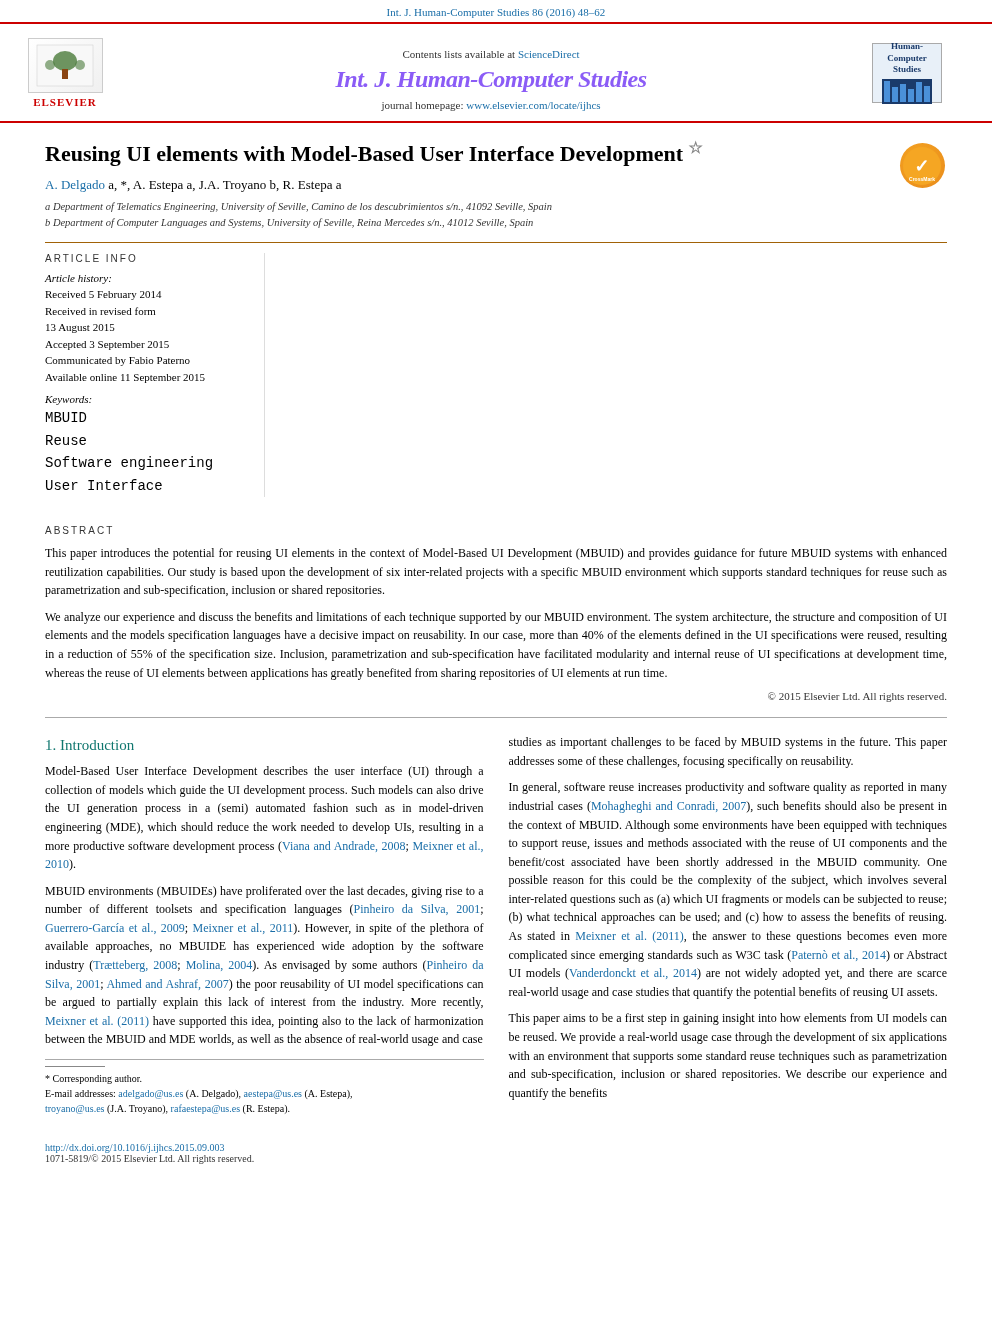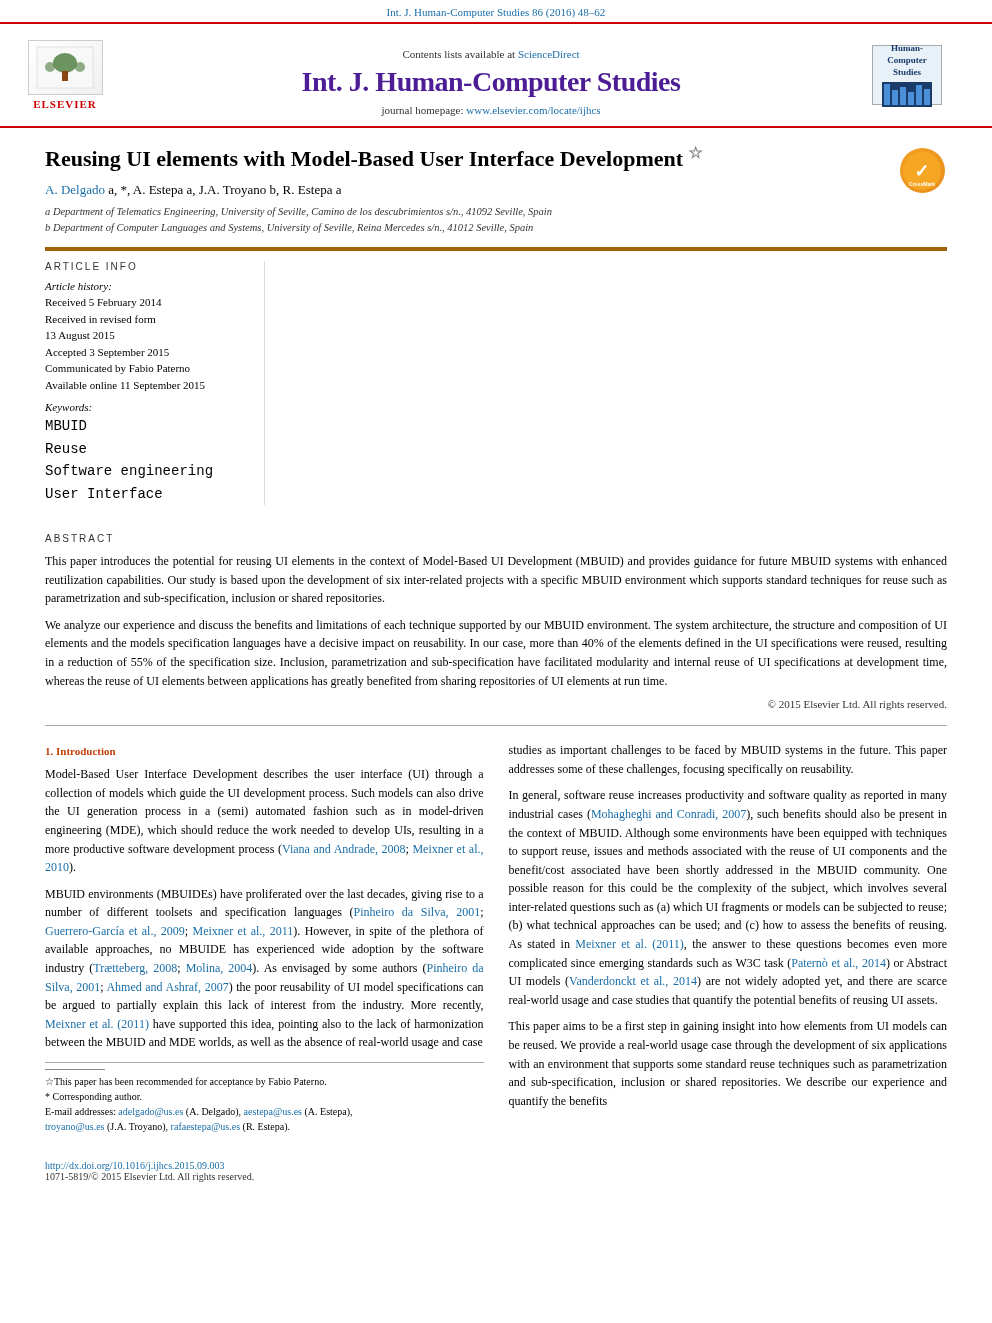--- a/index.html
+++ b/index.html
@@ -65,25 +65,26 @@
       text-align: center;
       margin-top: 14px;
     }
     .journal-header-center .content-line {
       font-size: 11px;
       color: #333;
       margin-bottom: 6px;
     }
     .journal-header-center .content-line a { color: #1a6ea8; text-decoration: none; }
     .journal-title {
-      font-size: 28px;
+      font-size: 24px;
       font-weight: bold;
-      color: #4c1d95;
+      color: #8b5cf6;
       margin-bottom: 6px;
       letter-spacing: -0.5px;
+      font-style: italic;
     }
     .journal-homepage {
       font-size: 11px;
       color: #333;
     }
     .journal-homepage a { color: #1a6ea8; text-decoration: none; }
     .journal-header-right {
       width: 90px;
       display: flex;
     }
@@ -108,21 +109,21 @@
       color: #1a3a6a;
     }
 
     
     .article-content {
       padding: 15px 45px 0 45px;
     }
 
     
     .article-title-section {
-      border-bottom: 4px solid #a16207;
+      border-bottom: 1px solid #a16207;
       padding-bottom: 12px;
       margin-bottom: 10px;
       display: flex;
       align-items: flex-start;
       justify-content: space-between;
     }
     .article-title-text {
       flex: 1;
     }
     .article-title {
@@ -244,23 +245,23 @@
     }
     .body-col p {
       font-size: 12px;
       color: #000;
       line-height: 1.55;
       text-align: justify;
       margin-bottom: 8px;
     }
     .body-col .cite-link { color: #1a6ea8; text-decoration: none; }
     .section-heading {
-      font-size: 11px;
-      font-weight: bold;
-      color: #c2410c;
+      font-size: 15px;
+      font-weight: normal;
+      color: #0f766e;
       margin-bottom: 8px;
       margin-top: 4px;
     }
 
     
     .footnotes {
       border-top: 1px solid #aaa;
       margin-top: 10px;
       padding-top: 6px;
     }
@@ -423,21 +424,20 @@
         <div class="section-heading">1. Introduction</div>
         <p>
           Model-Based User Interface Development describes the user interface (UI) through a collection of models which guide the UI development process. Such models can also drive the UI generation process in a (semi) automated fashion such as in model-driven engineering (MDE), which should reduce the work needed to develop UIs, resulting in a more productive software development process (<a class="cite-link">Viana and Andrade, 2008</a>; <a class="cite-link">Meixner et al., 2010</a>).
         </p>
         <p>
           MBUID environments (MBUIDEs) have proliferated over the last decades, giving rise to a number of different toolsets and specification languages (<a class="cite-link">Pinheiro da Silva, 2001</a>; <a class="cite-link">Guerrero-García et al., 2009</a>; <a class="cite-link">Meixner et al., 2011</a>). However, in spite of the plethora of available approaches, no MBUIDE has experienced wide adoption by the software industry (<a class="cite-link">Trætteberg, 2008</a>; <a class="cite-link">Molina, 2004</a>). As envisaged by some authors (<a class="cite-link">Pinheiro da Silva, 2001</a>; <a class="cite-link">Ahmed and Ashraf, 2007</a>) the poor reusability of UI model specifications can be argued to partially explain this lack of interest from the industry. More recently, <a class="cite-link">Meixner et al. (2011)</a> have supported this idea, pointing also to the lack of harmonization between the MBUID and MDE worlds, as well as the absence of real-world usage and case
         </p>
 
         <div class="footnotes">
           <hr class="footnote-divider">
-          <div class="footnote-text">☆This paper has been recommended for acceptance by Fabio Paterno.</div>
           <div class="footnote-text">* Corresponding author.</div>
           <div class="footnote-text">
             <span>E-mail addresses:</span>
             <a class="cite-link">adelgado@us.es</a><span> (A. Delgado),</span>
             <a class="cite-link">aestepa@us.es</a><span> (A. Estepa),</span>
             <br>
             <a class="cite-link">troyano@us.es</a><span> (J.A. Troyano),</span>
             <a class="cite-link">rafaestepa@us.es</a><span> (R. Estepa).</span>
           </div>
         </div>

